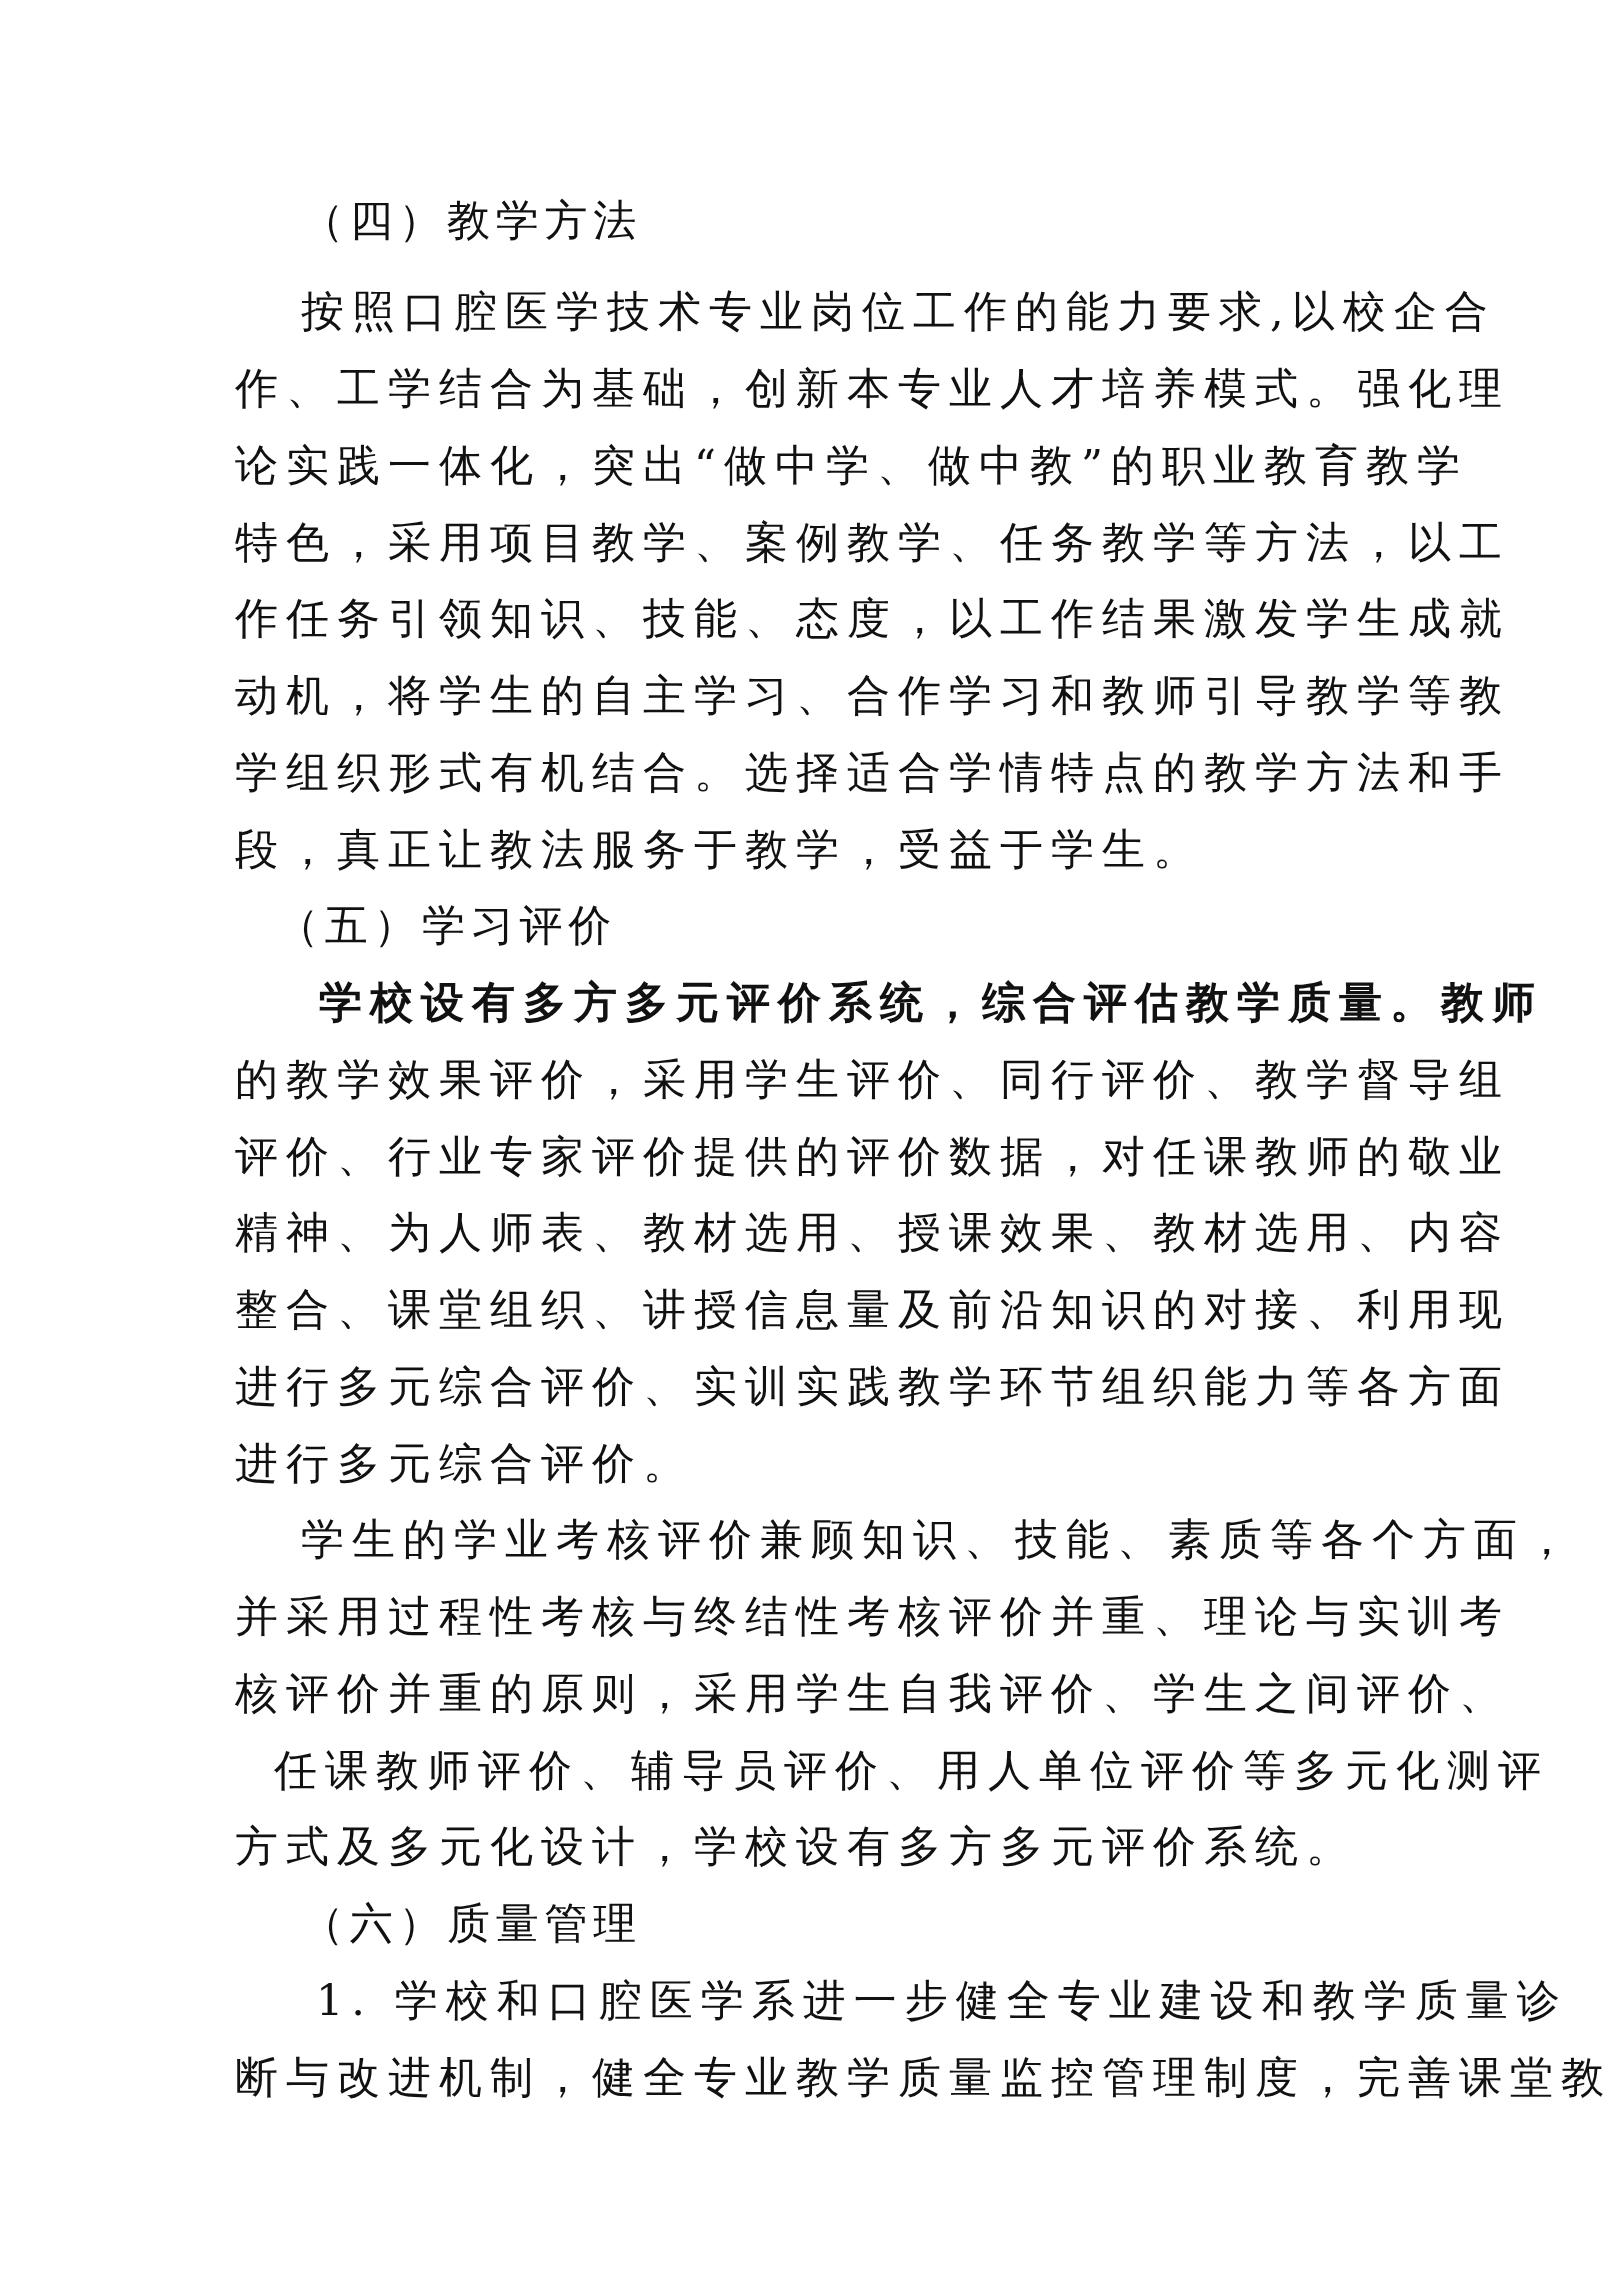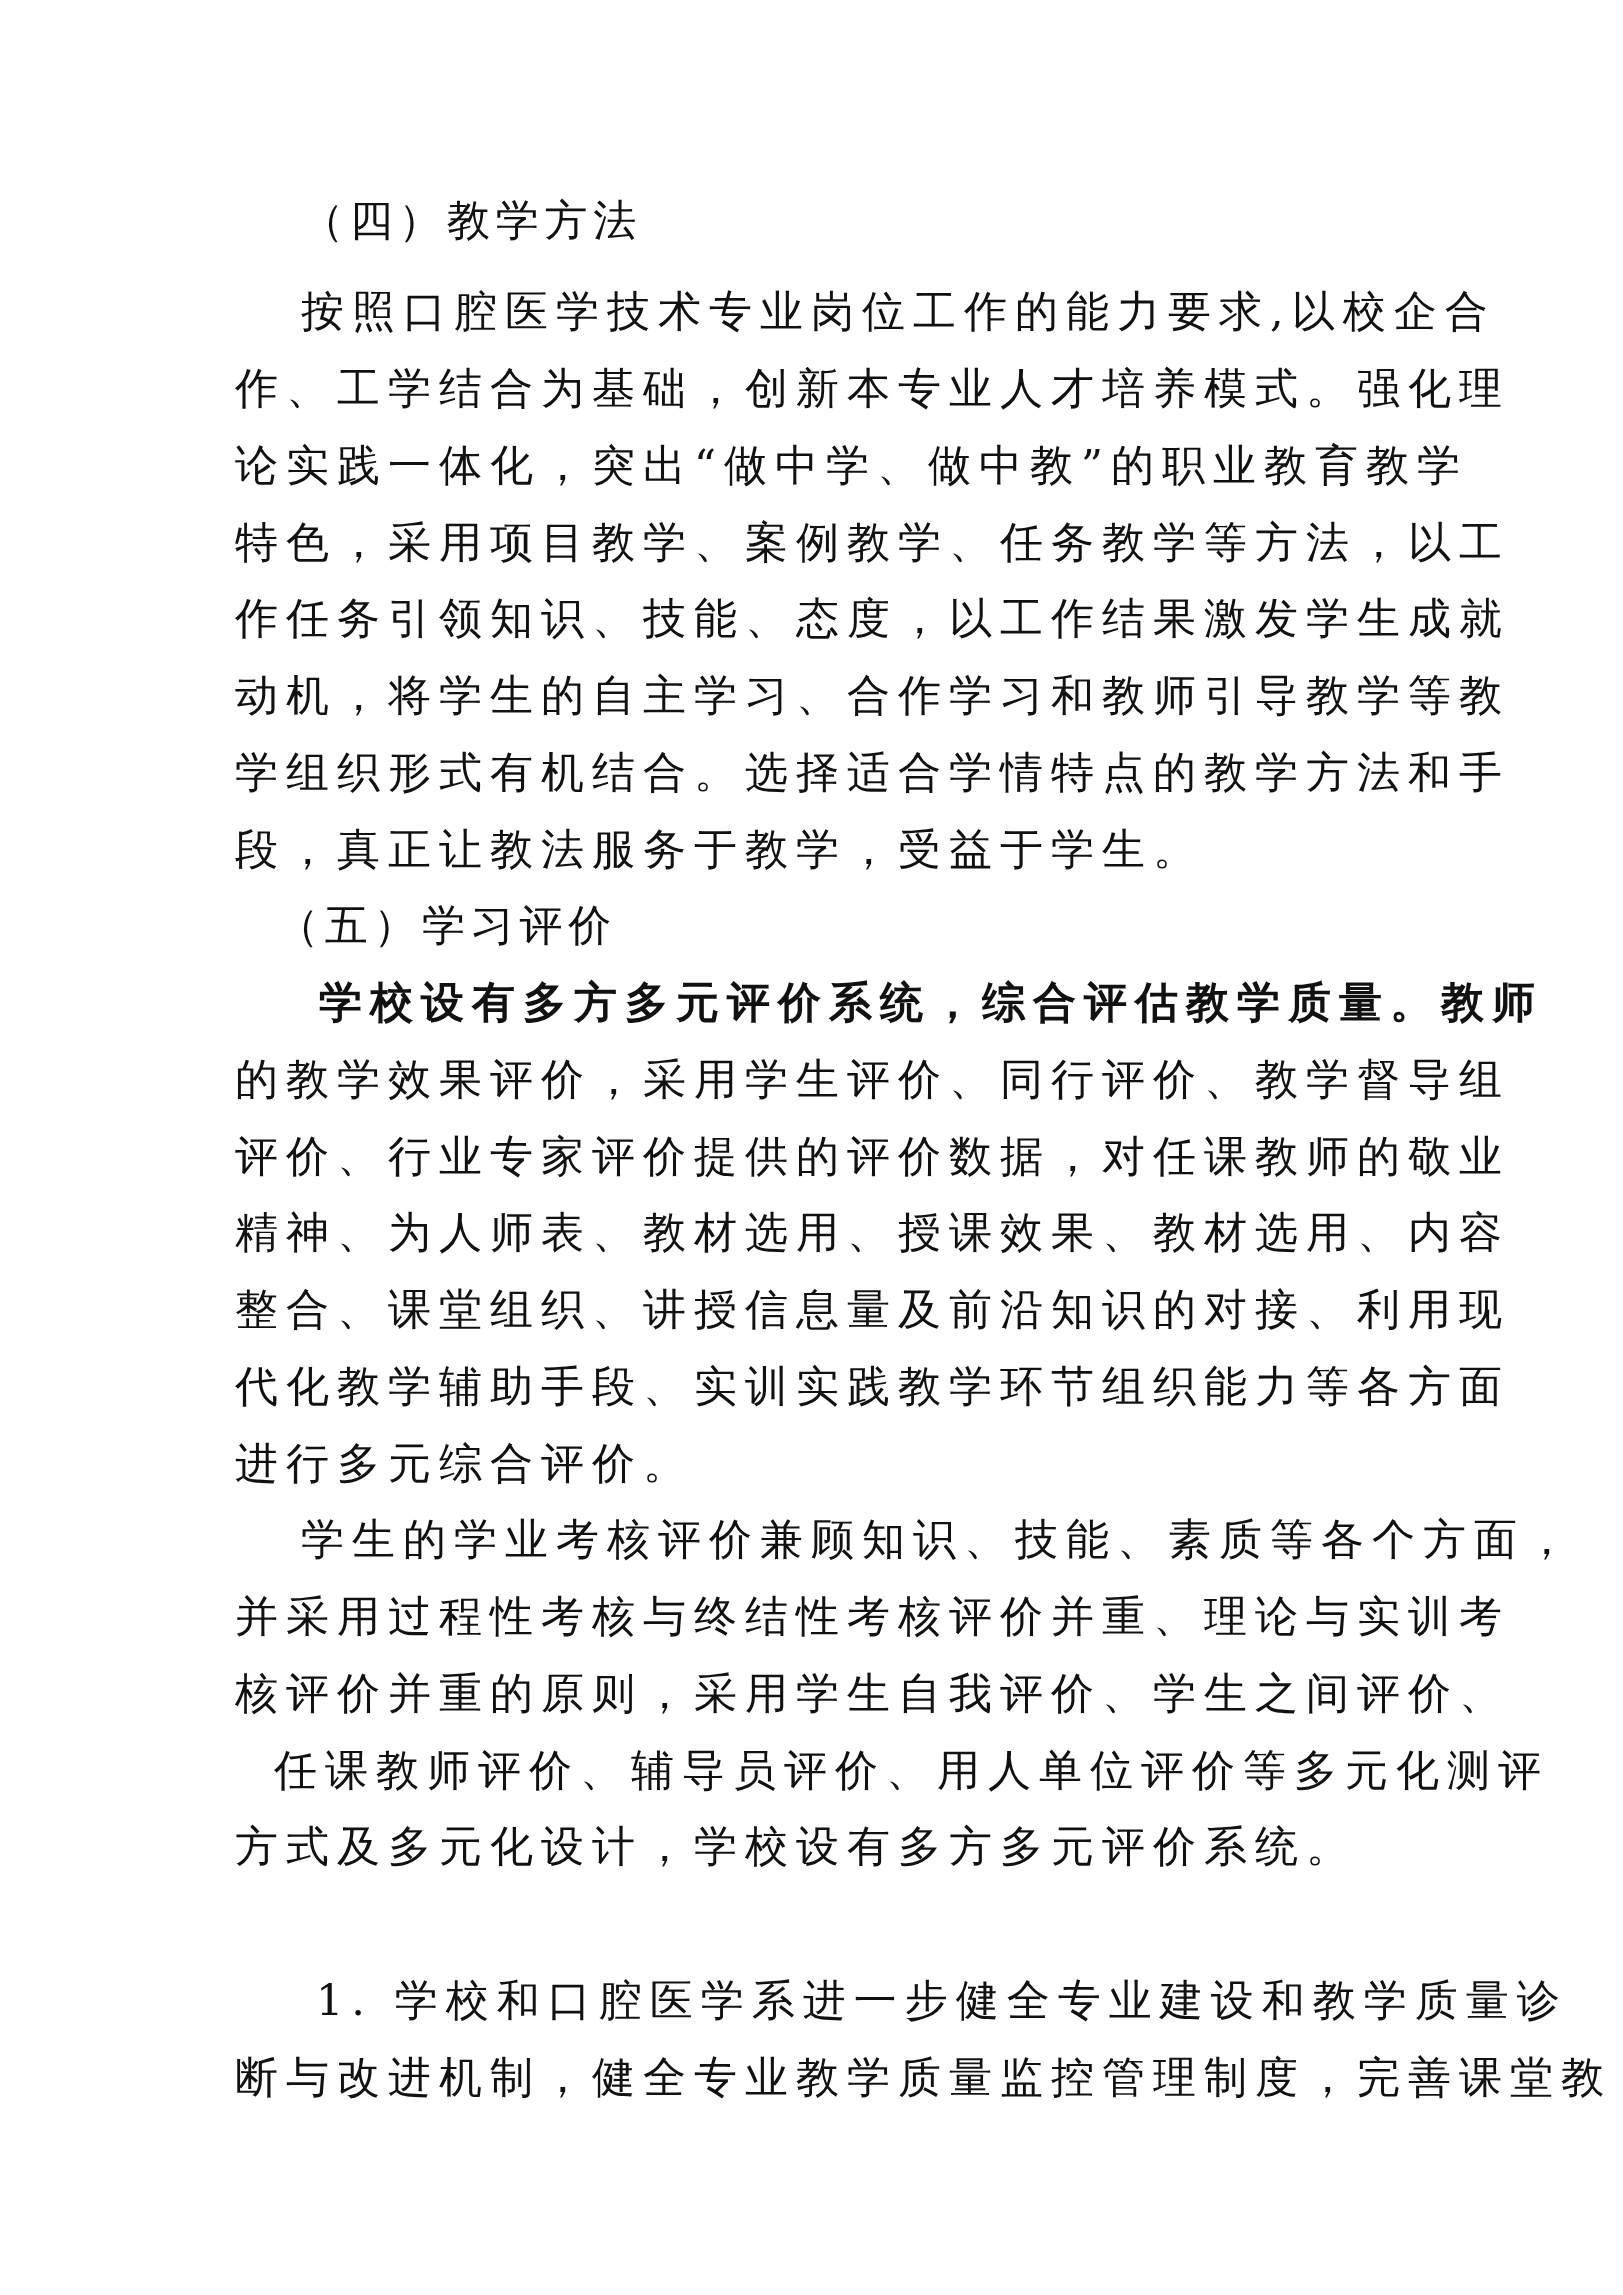--- a/index.html
+++ b/index.html
@@ -54,32 +54,33 @@
   </div>
 
   <div class="line heading" style="left:276px; top:897px;">（五）学习评价</div>
 
   <div>
     <div class="line" style="left:319px; top:974px;font-weight:bold;">学校设有多方多元评价系统，综合评估教学质量。教师</div>
     <div class="line" style="top:1051px;">的教学效果评价，采用学生评价、同行评价、教学督导组</div>
     <div class="line" style="top:1128px;">评价、行业专家评价提供的评价数据，对任课教师的敬业</div>
     <div class="line" style="top:1204px;">精神、为人师表、教材选用、授课效果、教材选用、内容</div>
     <div class="line" style="top:1281px;">整合、课堂组织、讲授信息量及前沿知识的对接、利用现</div>
-    <div class="line" style="top:1358px;">代化教学辅助手段、实训实践教学环节组织能力等各方面</div>
+    <div class="line" style="top:1358px;">进行多元综合评价、实训实践教学环节组织能力等各方面</div>
     <div class="line" style="top:1435px;">进行多元综合评价。</div>
   </div>
 
   <div>
     <div class="line" style="left:301px; top:1511px;">学生的学业考核评价兼顾知识、技能、素质等各个方面，</div>
     <div class="line" style="top:1588px;">并采用过程性考核与终结性考核评价并重、理论与实训考</div>
     <div class="line" style="top:1665px;">核评价并重的原则，采用学生自我评价、学生之间评价、</div>
     <div class="line" style="top:1742px;margin-left:39px;">任课教师评价、辅导员评价、用人单位评价等多元化测评</div>
     <div class="line" style="top:1818px;">方式及多元化设计，学校设有多方多元评价系统。</div>
   </div>
 
+  <div class="line heading" style="left:301px; top:1895px;">（六）质量管理</div>
 
   <div>
     <div class="line" style="left:316px; top:1972px;">1. 学校和口腔医学系进一步健全专业建设和教学质量诊</div>
     <div class="line" style="top:2049px;">断与改进机制，健全专业教学质量监控管理制度，完善课堂教</div>
   </div>
 
 </div>
 
 
 </body></html>

